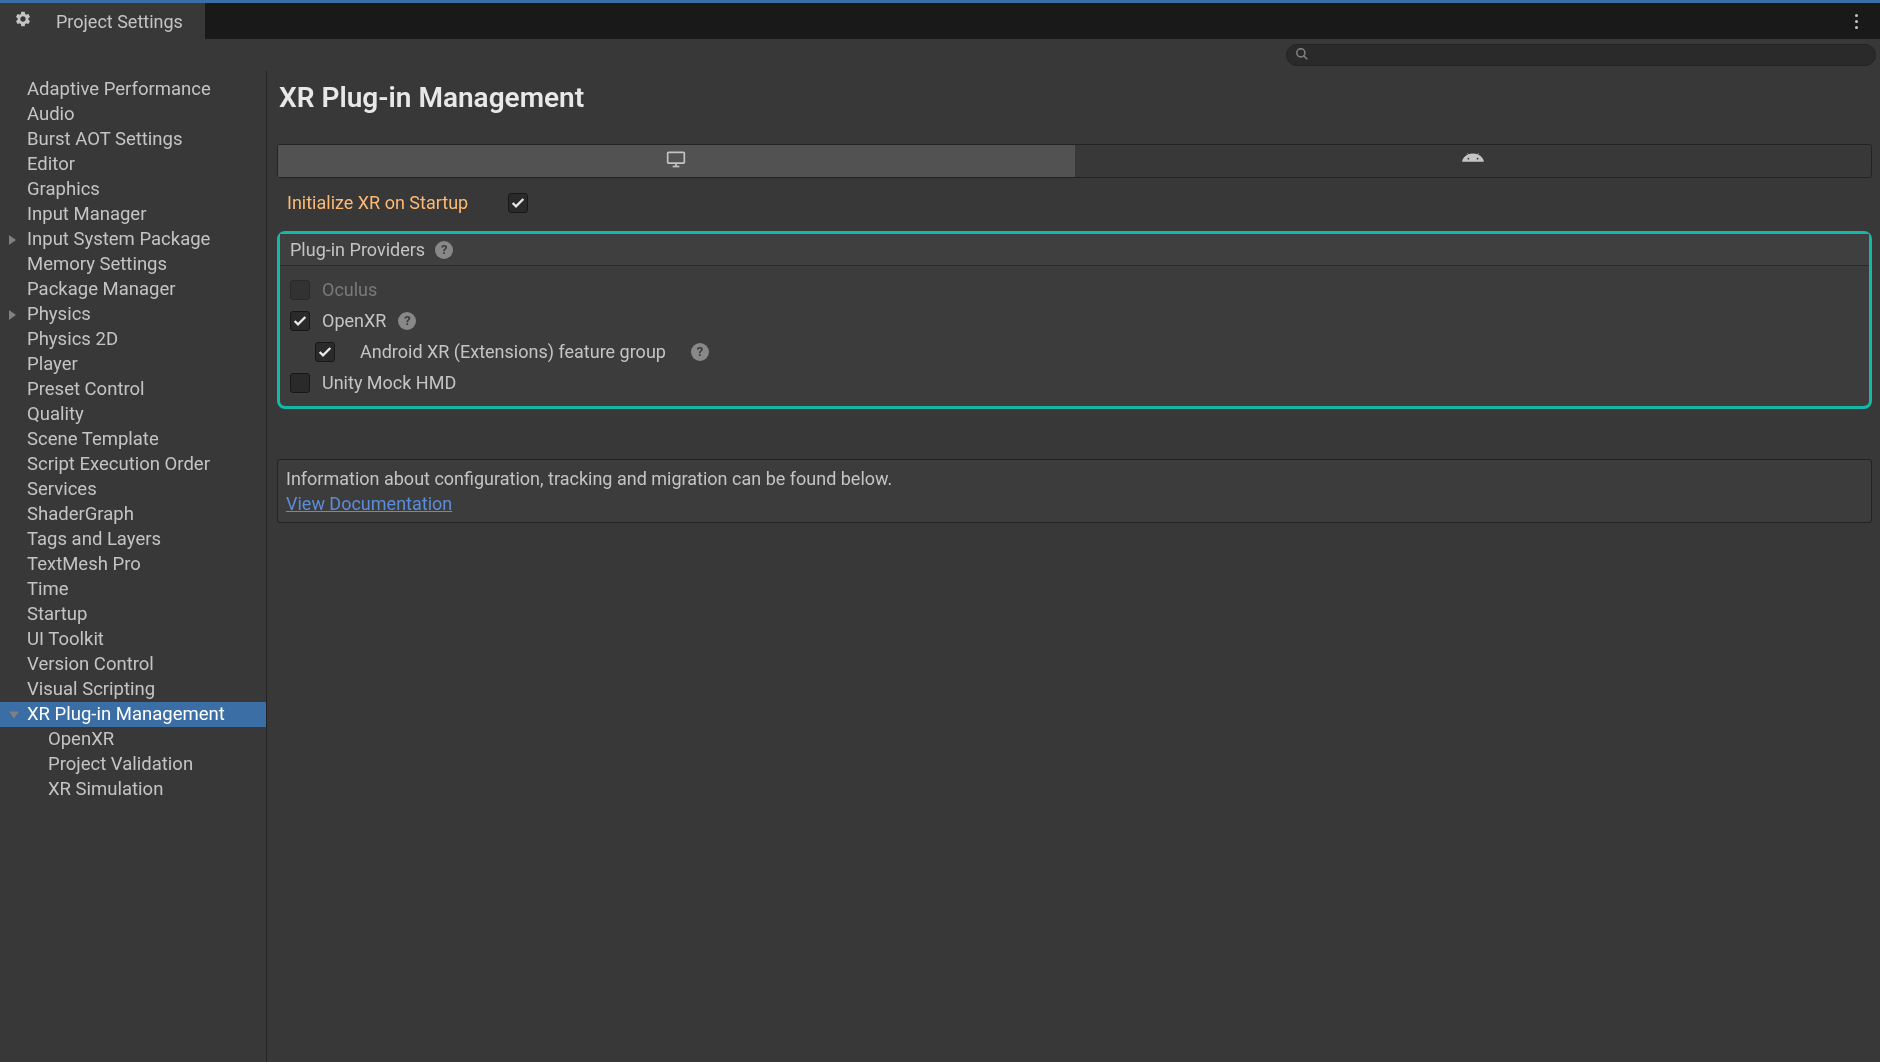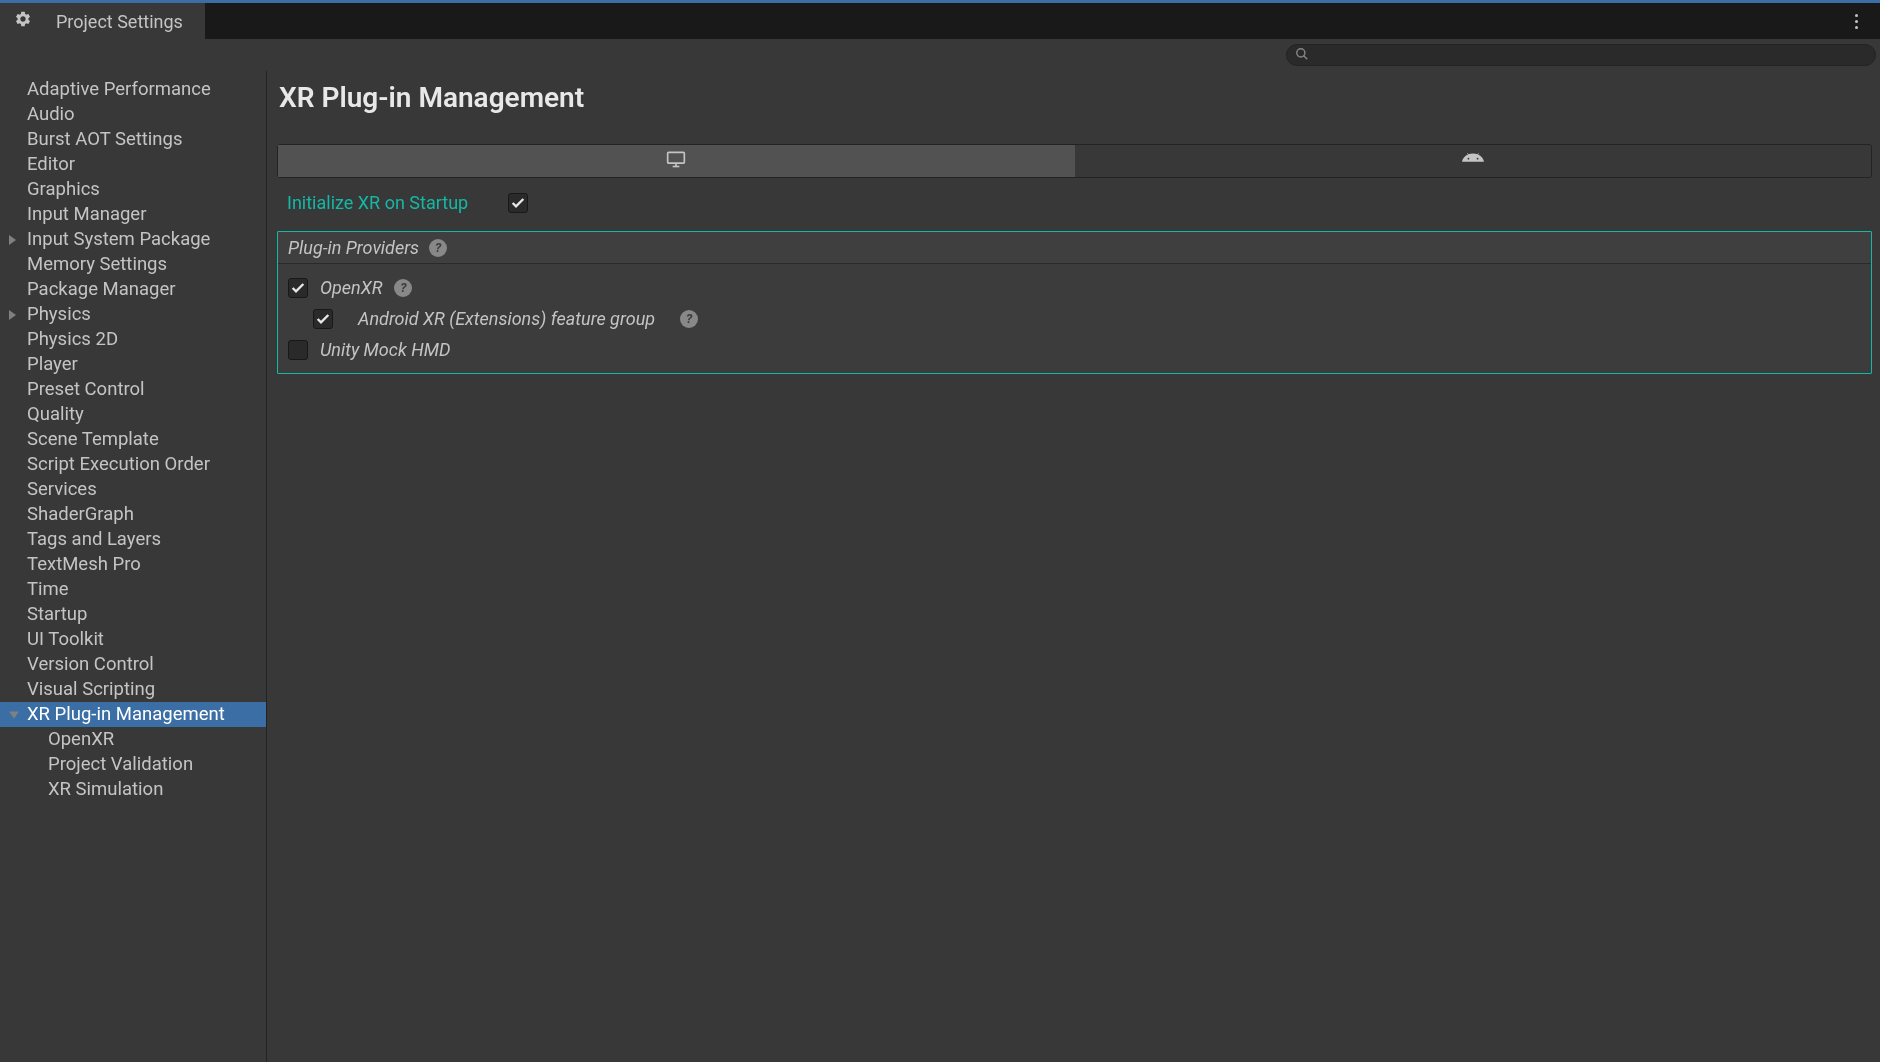--- a/index.html
+++ b/index.html
@@ -165,21 +165,21 @@
       height: 14px;
     }
     .startup-row {
       display: flex;
       align-items: center;
       padding: 4px 10px 18px 10px;
       gap: 40px;
     }
     .startup-label {
       font-size: 18px;
-      color: #14b8a6;
+      color: #fdba74;
     }
     .checkbox {
       width: 20px;
       height: 20px;
       background: #2a2a2a;
       border: 1px solid #181818;
       border-radius: 3px;
       display: flex;
       align-items: center;
       justify-content: center;
@@ -187,24 +187,23 @@
     }
     .checkbox.checked svg {
       display: block;
     }
     .checkbox svg {
       display: none;
       width: 16px;
       height: 16px;
     }
     .providers-section {
-      border: 1px solid #14b8a6;
-      border-radius: 1px;
+      border: 3px solid #14b8a6;
+      border-radius: 8px;
       background: #3c3c3c;
-      font-style: italic;
     }
     .providers-header {
       background: #3f3f3f;
       padding: 5px 10px;
       display: flex;
       align-items: center;
       gap: 10px;
       font-size: 18px;
       border-bottom: 1px solid #2a2a2a;
     }
@@ -354,20 +353,24 @@
           </svg>
       </div>
     </div>
 
     <div class="providers-section">
       <div class="providers-header">
         <span>Plug-in Providers</span>
         <span class="help-icon">?</span>
       </div>
       <div class="providers-body" id="providers-body">
+          <div class="provider-row disabled">
+            <div class="checkbox"></div>
+            <span>Oculus</span>
+          </div>
           <div class="provider-row">
             <div class="checkbox checked">
               <svg viewBox="0 0 24 24" fill="none" stroke="#e8e8e8" stroke-width="3.5">
                 <polyline points="4 12 9 17 20 6"></polyline>
               </svg>
             </div>
             <span>OpenXR</span>
             <span class="help-icon">?</span>
           </div>
           <div class="provider-row sub">
@@ -379,14 +382,18 @@
             <span>Android XR (Extensions) feature group</span>
             <span class="help-icon">?</span>
           </div>
           <div class="provider-row">
             <div class="checkbox"></div>
             <span>Unity Mock HMD</span>
           </div>
         </div>
     </div>
 
+    <div class="info-section">
+      <div class="info-text">Information about configuration, tracking and migration can be found below.</div>
+      <a class="doc-link">View Documentation</a>
+    </div>
   </div>
 </div>
 
 </body></html>

